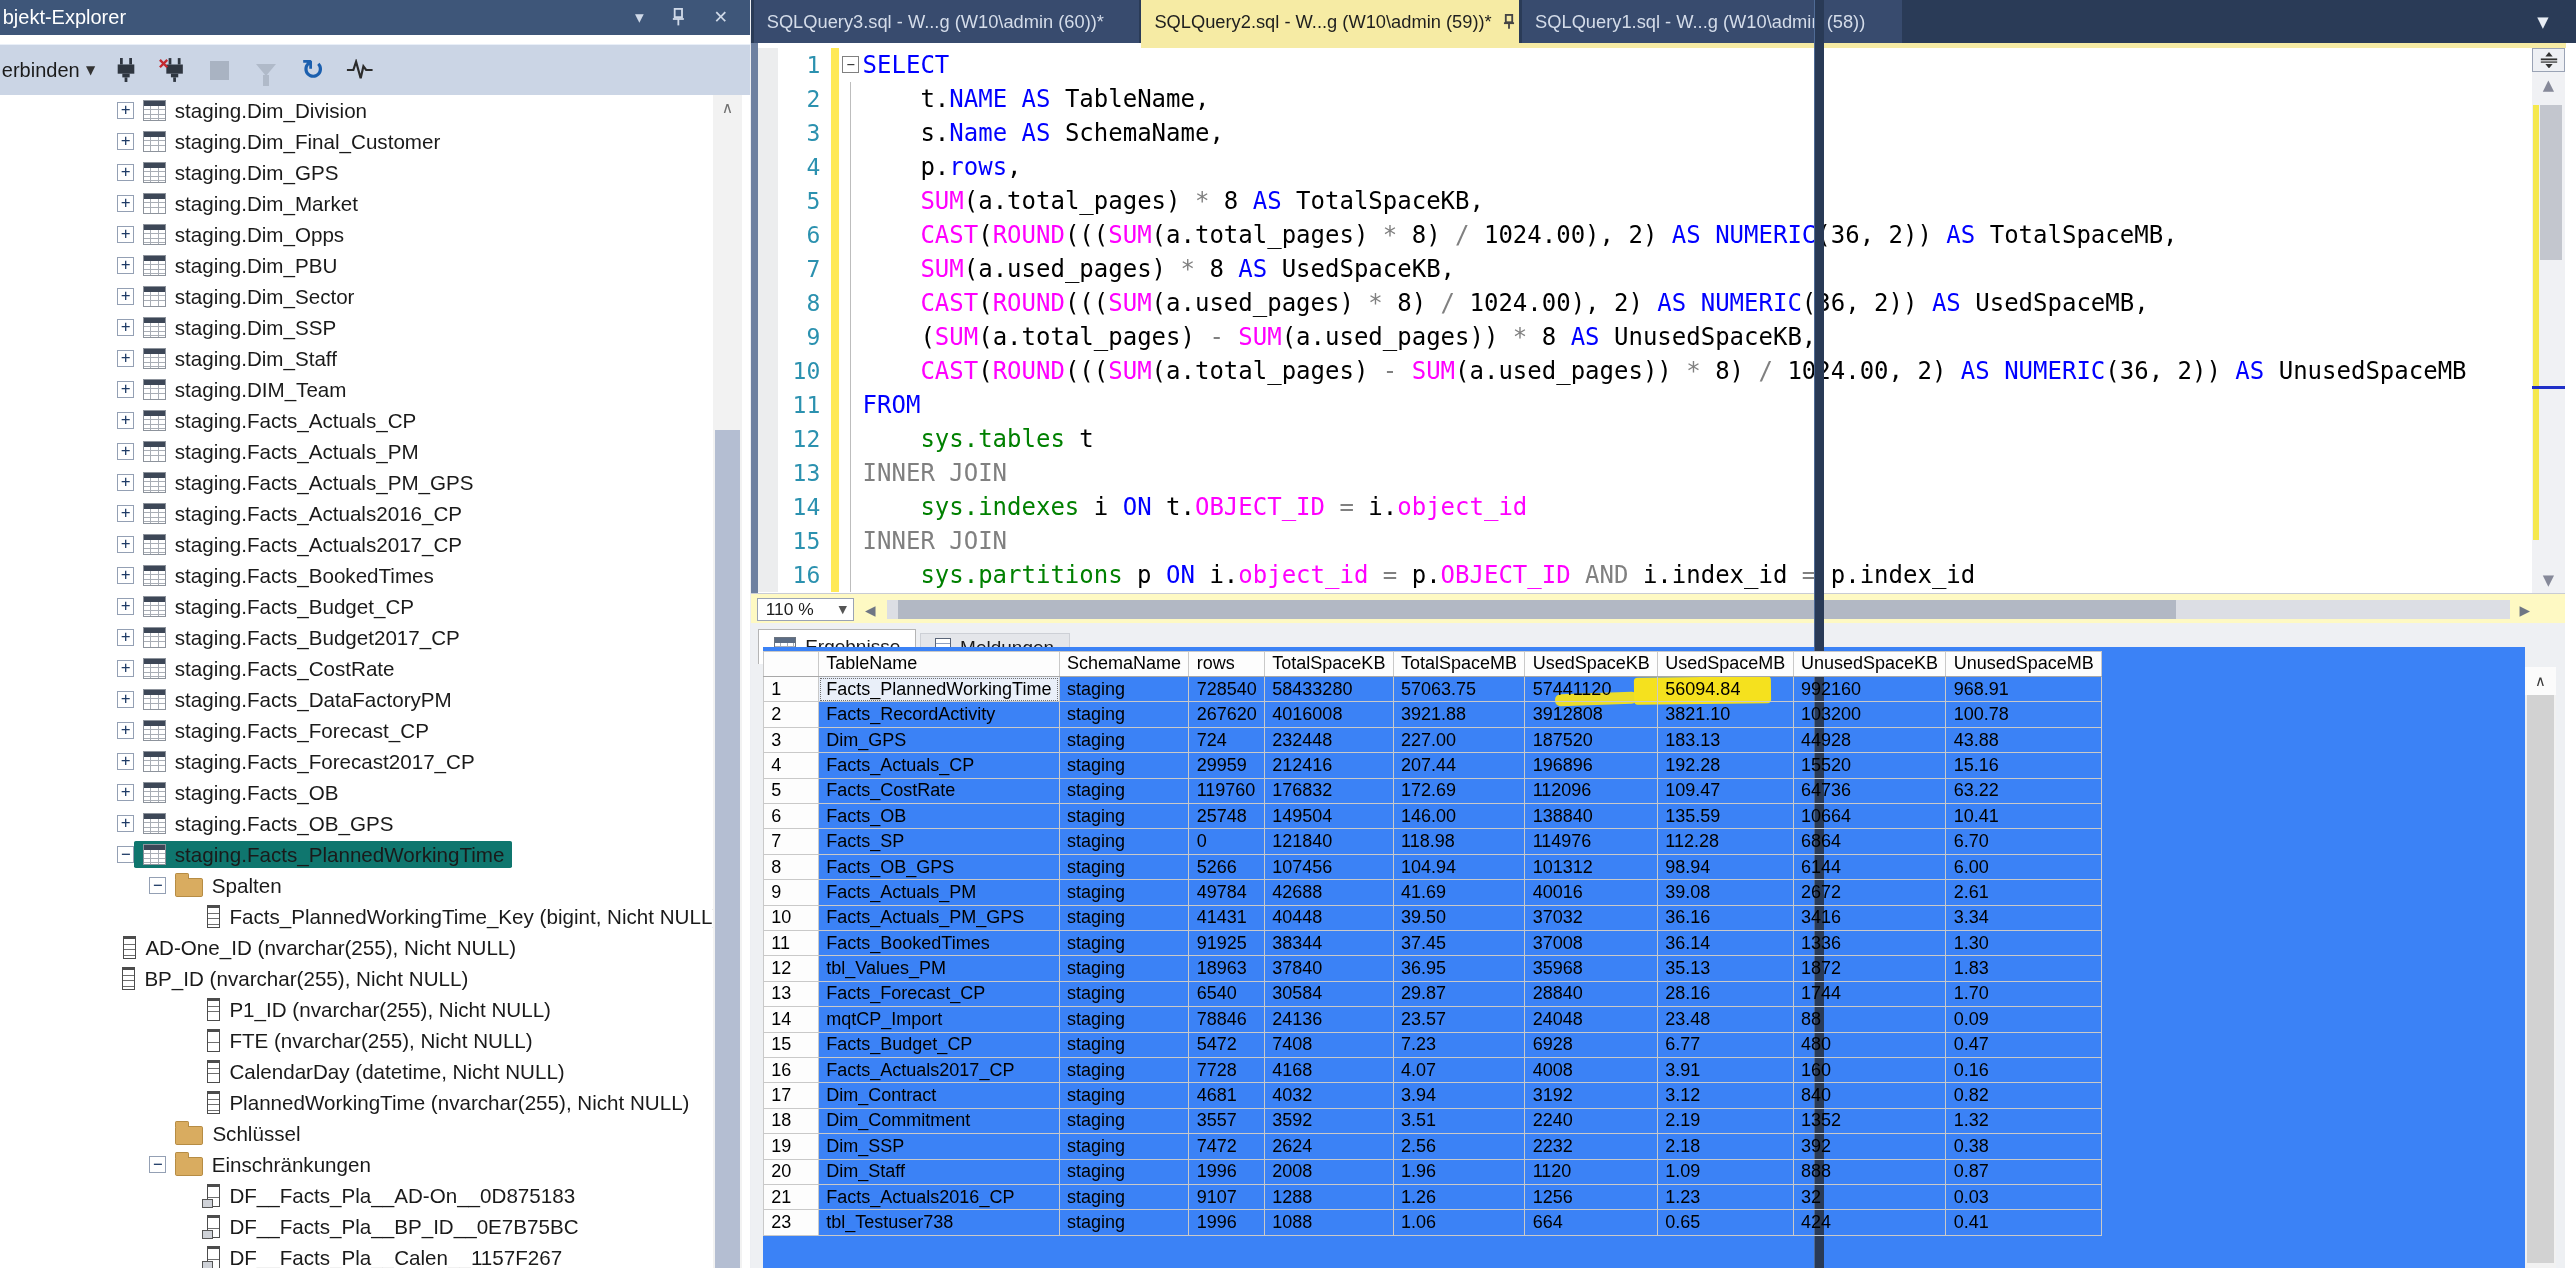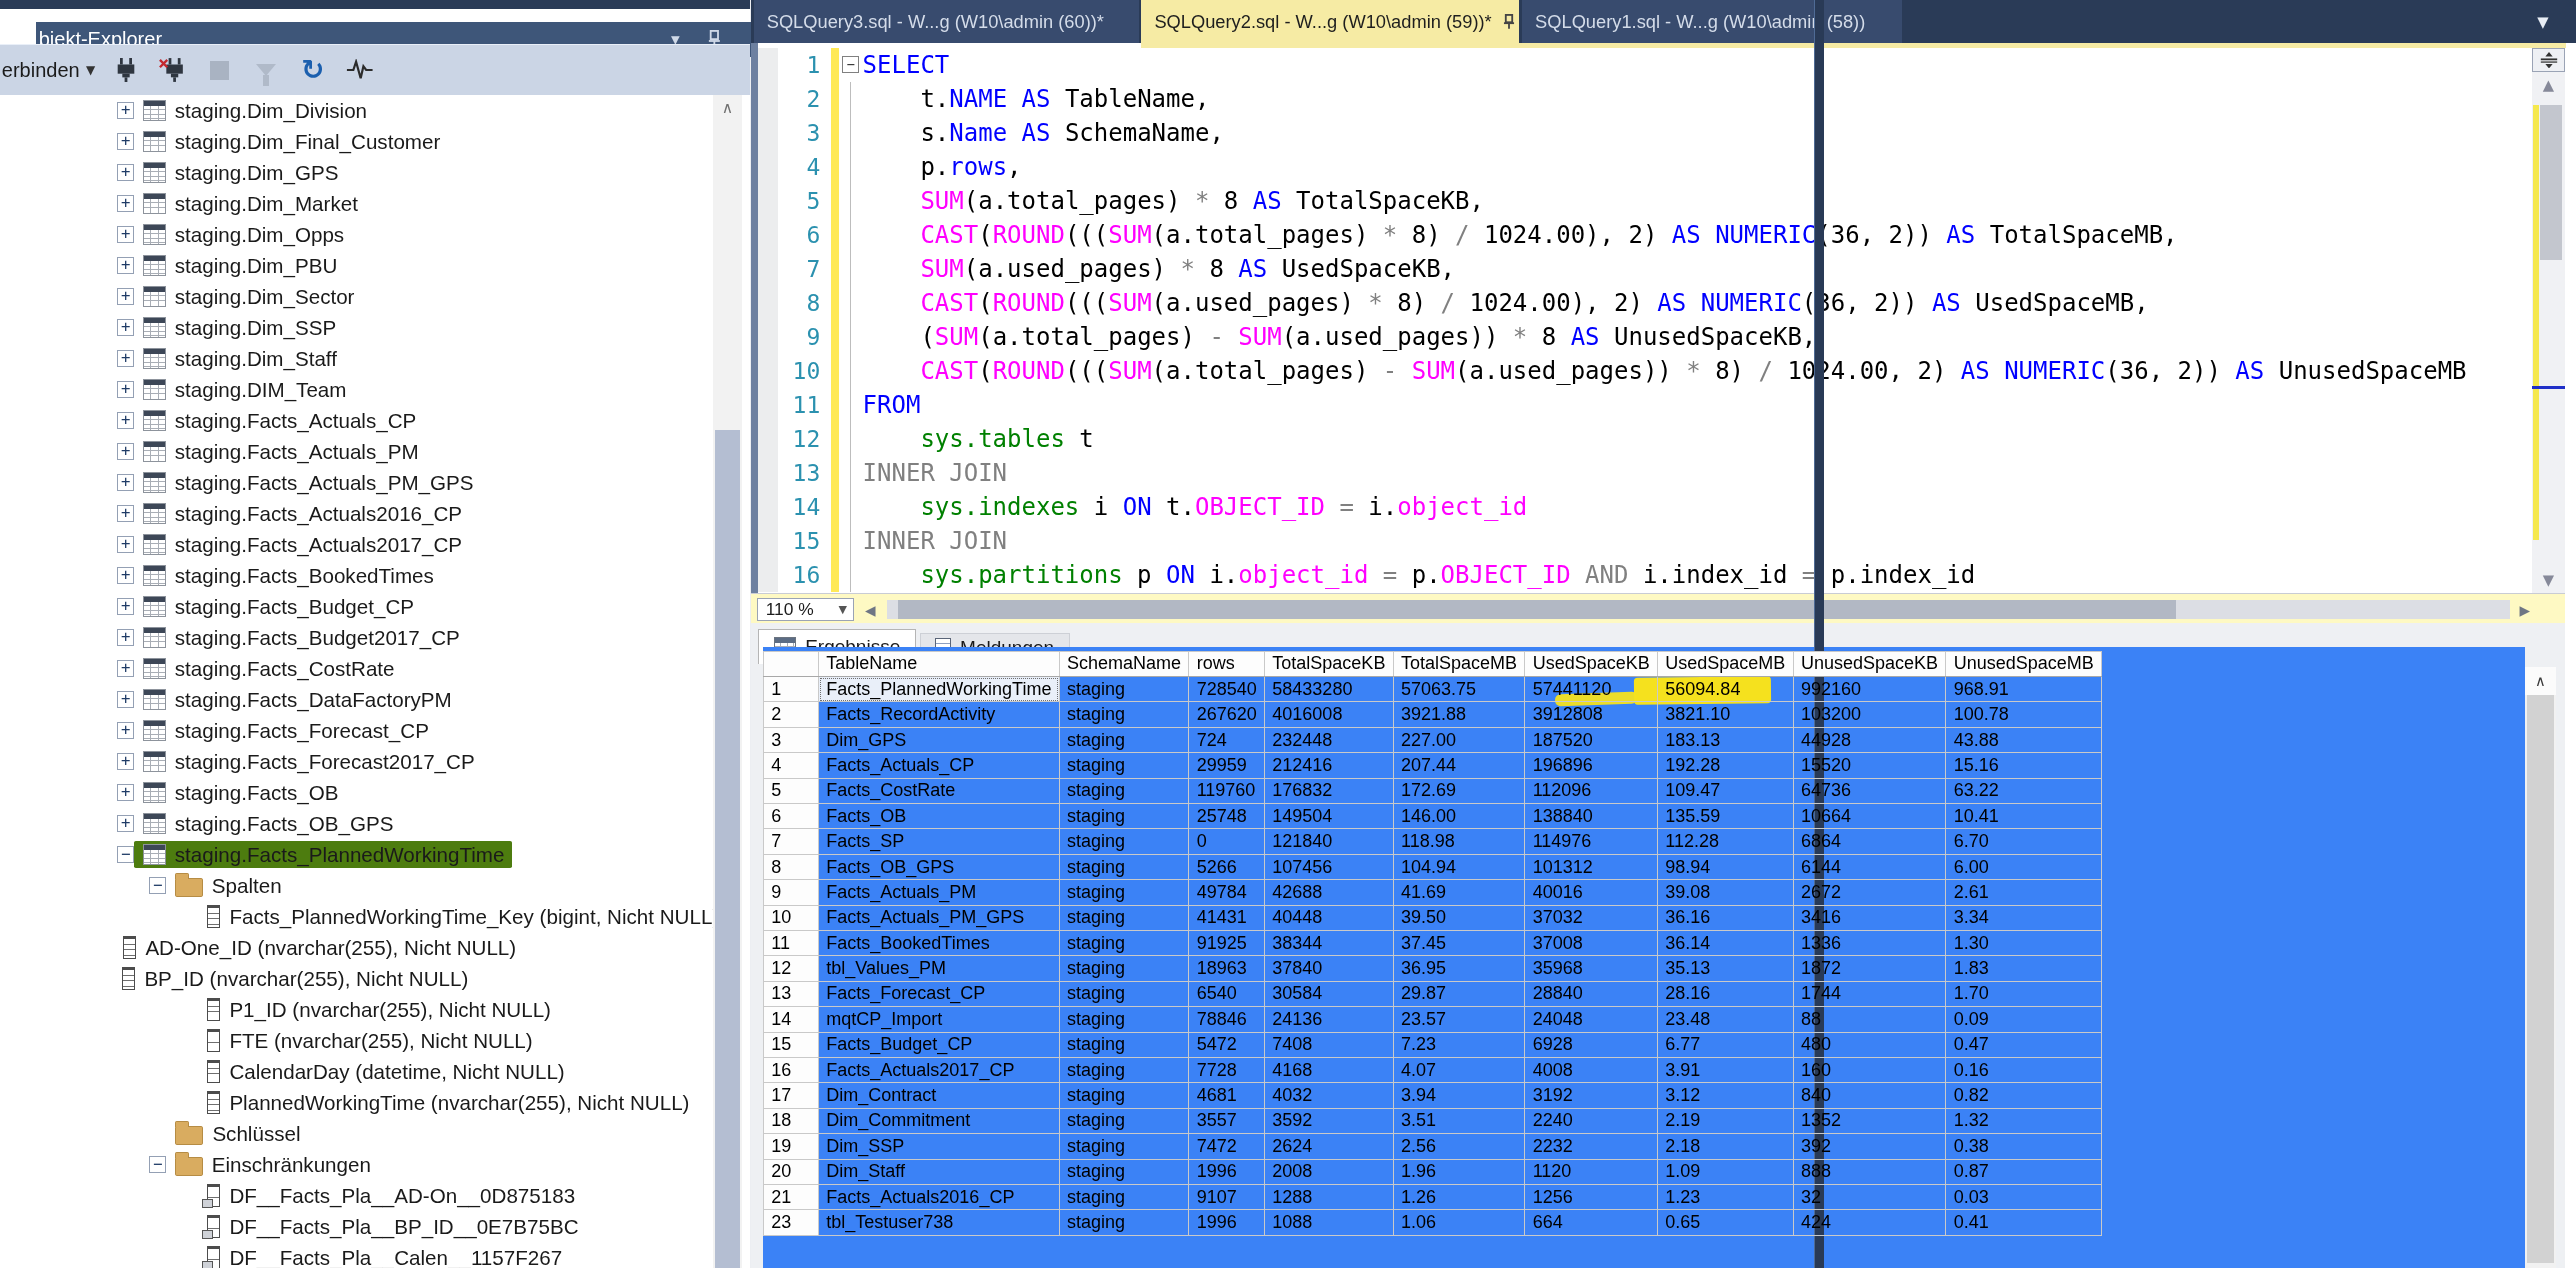--- a/index.html
+++ b/index.html
@@ -3,38 +3,38 @@
 <meta charset="utf-8">
 <style>
   html,body{margin:0;padding:0;background:#888;}
   .screen{position:relative;width:2576px;height:1268px;background:#eceef2;overflow:hidden;
           font-family:"Liberation Sans",sans-serif;-webkit-font-smoothing:antialiased;}
   .glyph{font-family:"DejaVu Sans",sans-serif;}
 
   
   .oe{position:absolute;left:0;top:0;width:750px;height:1268px;background:#fff;}
   .oe-topstrip{position:absolute;left:0;top:0;width:100%;height:9.2px;background:#2a3b57;}
-  .oe-title{position:absolute;left:0;top:22px;width:100%;height:35px;background:#3e5679;color:#fff;
-            font-size:20px;line-height:35px;padding-left:2.7px;box-sizing:border-box;margin-left:36px;}
+  .oe-title{position:absolute;left:0;top:0;width:100%;height:35px;background:#3e5679;color:#fff;
+            font-size:20px;line-height:35px;padding-left:2.7px;box-sizing:border-box;}
   .oe-title-icons{position:absolute;right:22px;top:0;height:35px;display:flex;gap:27.5px;align-items:center;color:#cfd9e8;font-size:17.4px;}
   .oe-toolbar{position:absolute;left:0;top:44px;width:100%;height:51px;background:#cbd5e5;border-top:1.8px solid #e9eff8;
               display:flex;align-items:center;gap:15.6px;box-sizing:border-box;padding-left:1.8px;}
   .oe-verb{font-size:20px;color:#1b1b1b;display:flex;align-items:center;gap:6.4px;}
   .oe-verb .glyph{font-size:12px;color:#333;}
   .tb-btn{width:31px;height:31px;display:flex;align-items:center;justify-content:center;position:relative;}
   .ic-stop{width:19px;height:19px;background:#a9b3c2;}
   .ic-funnel{width:0;height:0;border-left:10px solid transparent;border-right:10px solid transparent;border-top:12px solid #b0bac9;position:relative;}
   .ic-funnel:after{content:"";position:absolute;left:-2.7px;top:-0.9px;width:5.5px;height:11px;background:#b0bac9;}
   .ic-refresh{color:#1b5fae;font-size:27.5px;font-weight:bold;line-height:1;}
   .oe-tree{position:absolute;left:0;top:95px;width:713px;bottom:0;overflow:hidden;font-size:20.6px;color:#1a1a1a;}
   .trow{height:31px;display:flex;align-items:center;white-space:nowrap;}
   .texp{width:17.4px;height:17.4px;box-sizing:border-box;border:0.9px solid #94a0b4;background:#fff;flex:none;
         display:flex;align-items:center;justify-content:center;font-size:15.6px;line-height:1;color:#1f3b66;font-family:"DejaVu Sans Mono",monospace;}
   .tcore{display:flex;align-items:center;padding:1.8px 7.3px 1.8px 0;border-radius:1.8px;}
-  .tcore.sel{background:#4d7c0f;}
+  .tcore.sel{background:#0f766e;}
   .ic{margin-left:8.2px;flex:none;}
   .ic-table{width:23px;height:21px;box-sizing:border-box;border:0.9px solid #8d939c;background:
      linear-gradient(#3d4757 0 4.6px, rgba(0,0,0,0) 4.6px),
      repeating-linear-gradient(to right,rgba(0,0,0,0) 0 6.4px,#a9aeb6 6.4px 7.3px),
      repeating-linear-gradient(to bottom,rgba(0,0,0,0) 0 3.7px,#a9aeb6 3.7px 4.6px),#fff;}
   .ic-folder{width:26px;height:17.4px;background:#d9ac60;border:0.9px solid #b68c44;border-radius:1.8px;position:relative;margin-top:3.7px;}
   .ic-folder:before{content:"";position:absolute;top:-5.5px;left:-0.9px;width:12px;height:4.6px;background:#d9ac60;
                     border:0.9px solid #b68c44;border-bottom:none;border-radius:1.8px 1.8px 0 0;}
   .ic-colicon{width:13px;height:23px;box-sizing:border-box;border:0.9px solid #4c4c4c;border-top:3.7px solid #4c4c4c;
      background:repeating-linear-gradient(to bottom,#fff 0 4.6px,#6f6f6f 4.6px 5.5px);}

